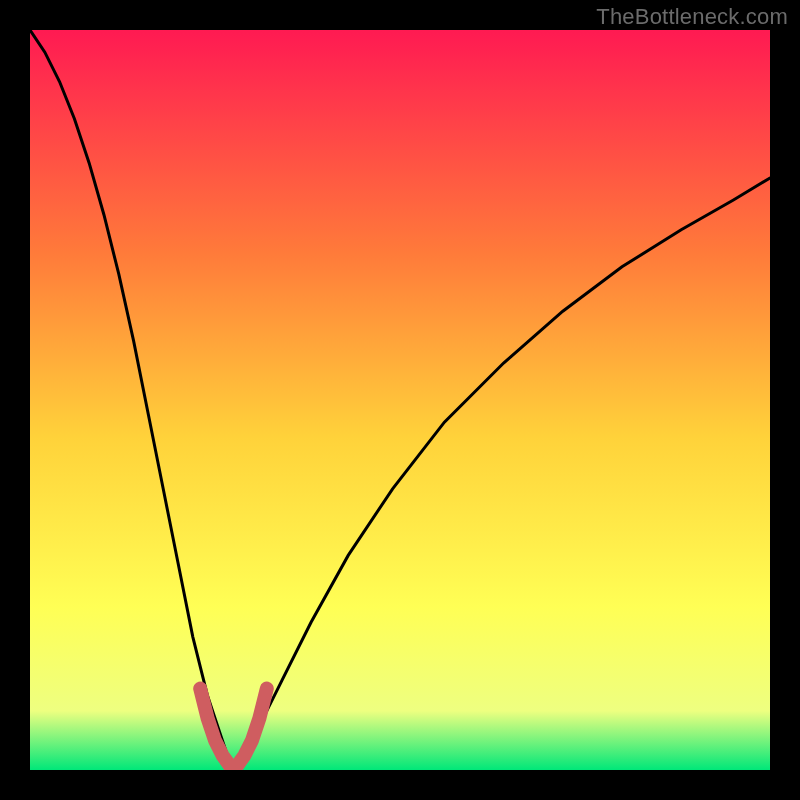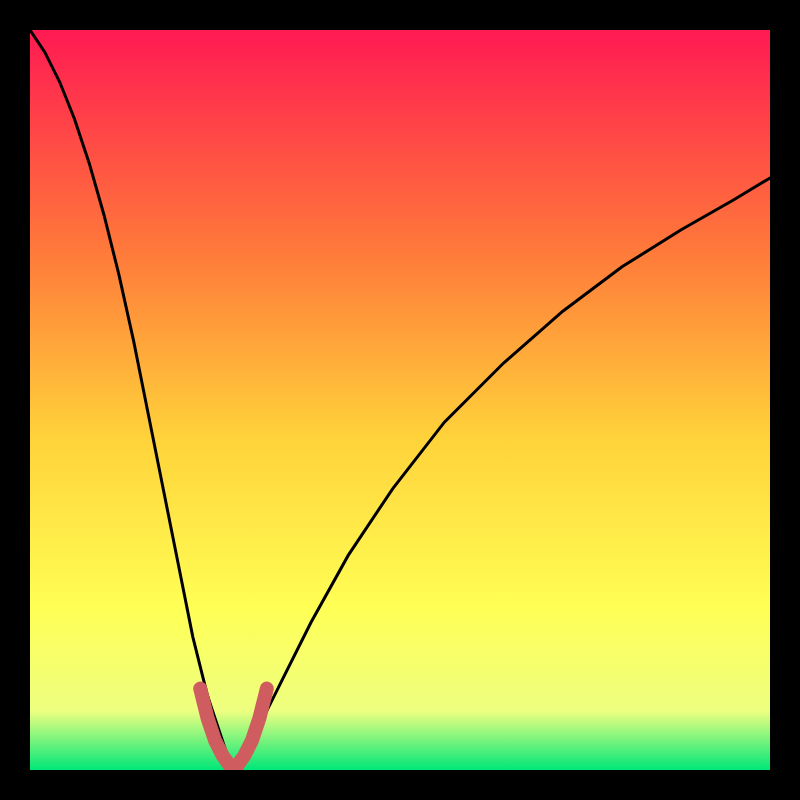--- a/index.html
+++ b/index.html
@@ -67,13 +67,14 @@
       <rect x="0" y="0" width="740" height="740" fill="url(#bg)"></rect>
     </svg>
 
     <svg class="curve" viewBox="0 0 740 740" preserveAspectRatio="none">
       <path id="curve-left" fill="none" stroke-width="3" stroke-linecap="round" stroke="#000000" d="M0.0 0.0 L14.8 22.2 L29.6 51.8 L44.4 88.8 L59.2 133.2 L74.0 185.0 L88.8 244.2 L103.6 310.8 L118.4 384.8 L133.2 458.8 L148.0 532.8 L162.8 606.8 L177.6 666.0 L192.4 710.4 L199.8 732.6 L203.5 740.0"></path>
       <path id="curve-right" fill="none" stroke-width="3" stroke-linecap="round" stroke="#000000" d="M203.5 740.0 L214.6 725.2 L229.4 695.6 L251.6 651.2 L281.2 592.0 L318.2 525.4 L362.6 458.8 L414.4 392.2 L473.6 333.0 L532.8 281.2 L592.0 236.8 L651.2 199.8 L703.0 170.2 L740.0 148.0"></path>
       <path id="marker" fill="none" stroke-width="14" stroke-linecap="round" stroke-linejoin="round" stroke="#cf5d60" d="M170.2 658.6 L177.6 688.2 L185.0 710.4 L192.4 725.2 L199.8 735.6 L203.5 740.0 L207.2 735.6 L214.6 725.2 L222.0 710.4 L229.4 688.2 L236.8 658.6"></path>
     </svg>
   </div>
 
+  <div class="watermark">TheBottleneck.com</div>
 </div>
 
 </body></html>

